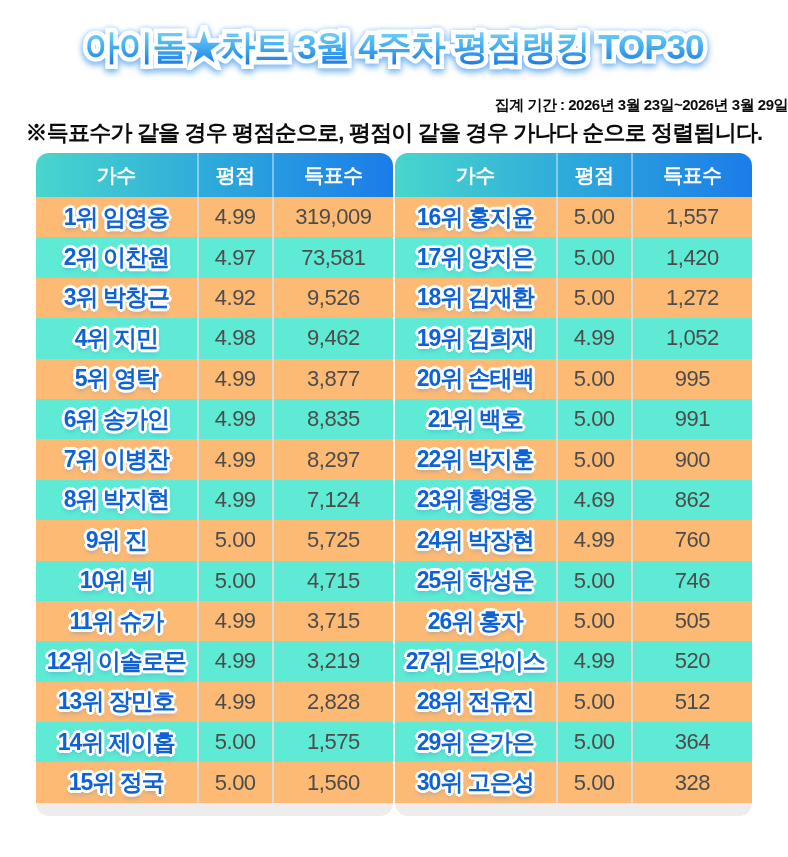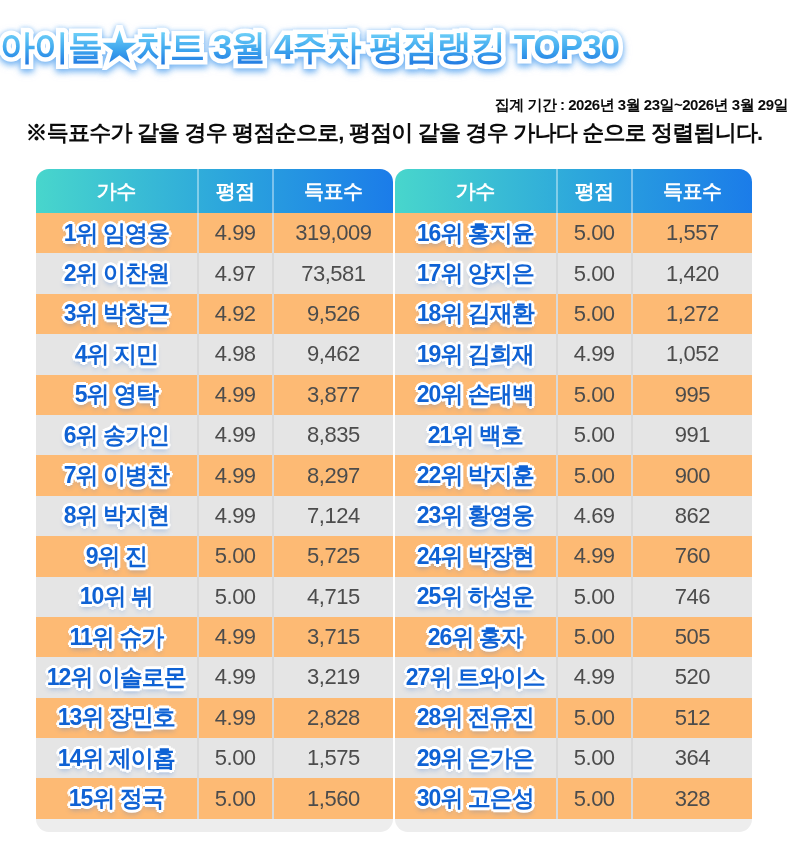--- a/index.html
+++ b/index.html
@@ -4,20 +4,21 @@
 <style>
   * { margin:0; padding:0; box-sizing:border-box; }
   html,body { width:788px; background:#ffffff; font-family:"Liberation Sans", sans-serif; }
   body { height:857px; overflow:hidden; }
 
   
   .title-wrap {
     position:relative;
     margin-top:24px;
     height:52px;
+    text-align:center;
   }
   .title-layer {
     position:absolute;
     left:0; right:0; top:0;
     font-size:35px;
     font-weight:bold;
     letter-spacing:-1px;
     white-space:nowrap;
   }
   .title-back {
@@ -48,21 +49,21 @@
     font-weight:bold;
     color:#0b0b0b;
     letter-spacing:-0.8px;
   }
 
   
   .tables {
     display:flex;
     gap:2px;
     padding:0 36px;
-    margin-top:21px;
+    margin-top:5px;
   }
   .rank-table { flex:1; min-width:0; }
 
   .table-header {
     display:flex;
     height:44px;
     background:linear-gradient(90deg,#48d6cc 0%, #2ba4dd 55%, #1b7ce9 100%);
     border-radius:13px 13px 0 0;
     overflow:hidden;
   }
@@ -71,21 +72,21 @@
     font-size:20px;
     font-weight:bold;
     letter-spacing:-0.5px;
   }
   .table-header .col-rating {
     border-left:2px solid rgba(255,255,255,0.40);
     border-right:2px solid rgba(255,255,255,0.40);
   }
 
   .row { display:flex; height:40.4px; background:#fdba74; }
-  .row.alt { background:#e5e5e5; }
+  .row.alt { background:#5eead4; }
 
   .cell {
     display:flex;
     align-items:center;
     justify-content:center;
     overflow:hidden;
     white-space:nowrap;
   }
   .col-name   { width:45.0%; }
   .col-rating { width:21.6%; }

